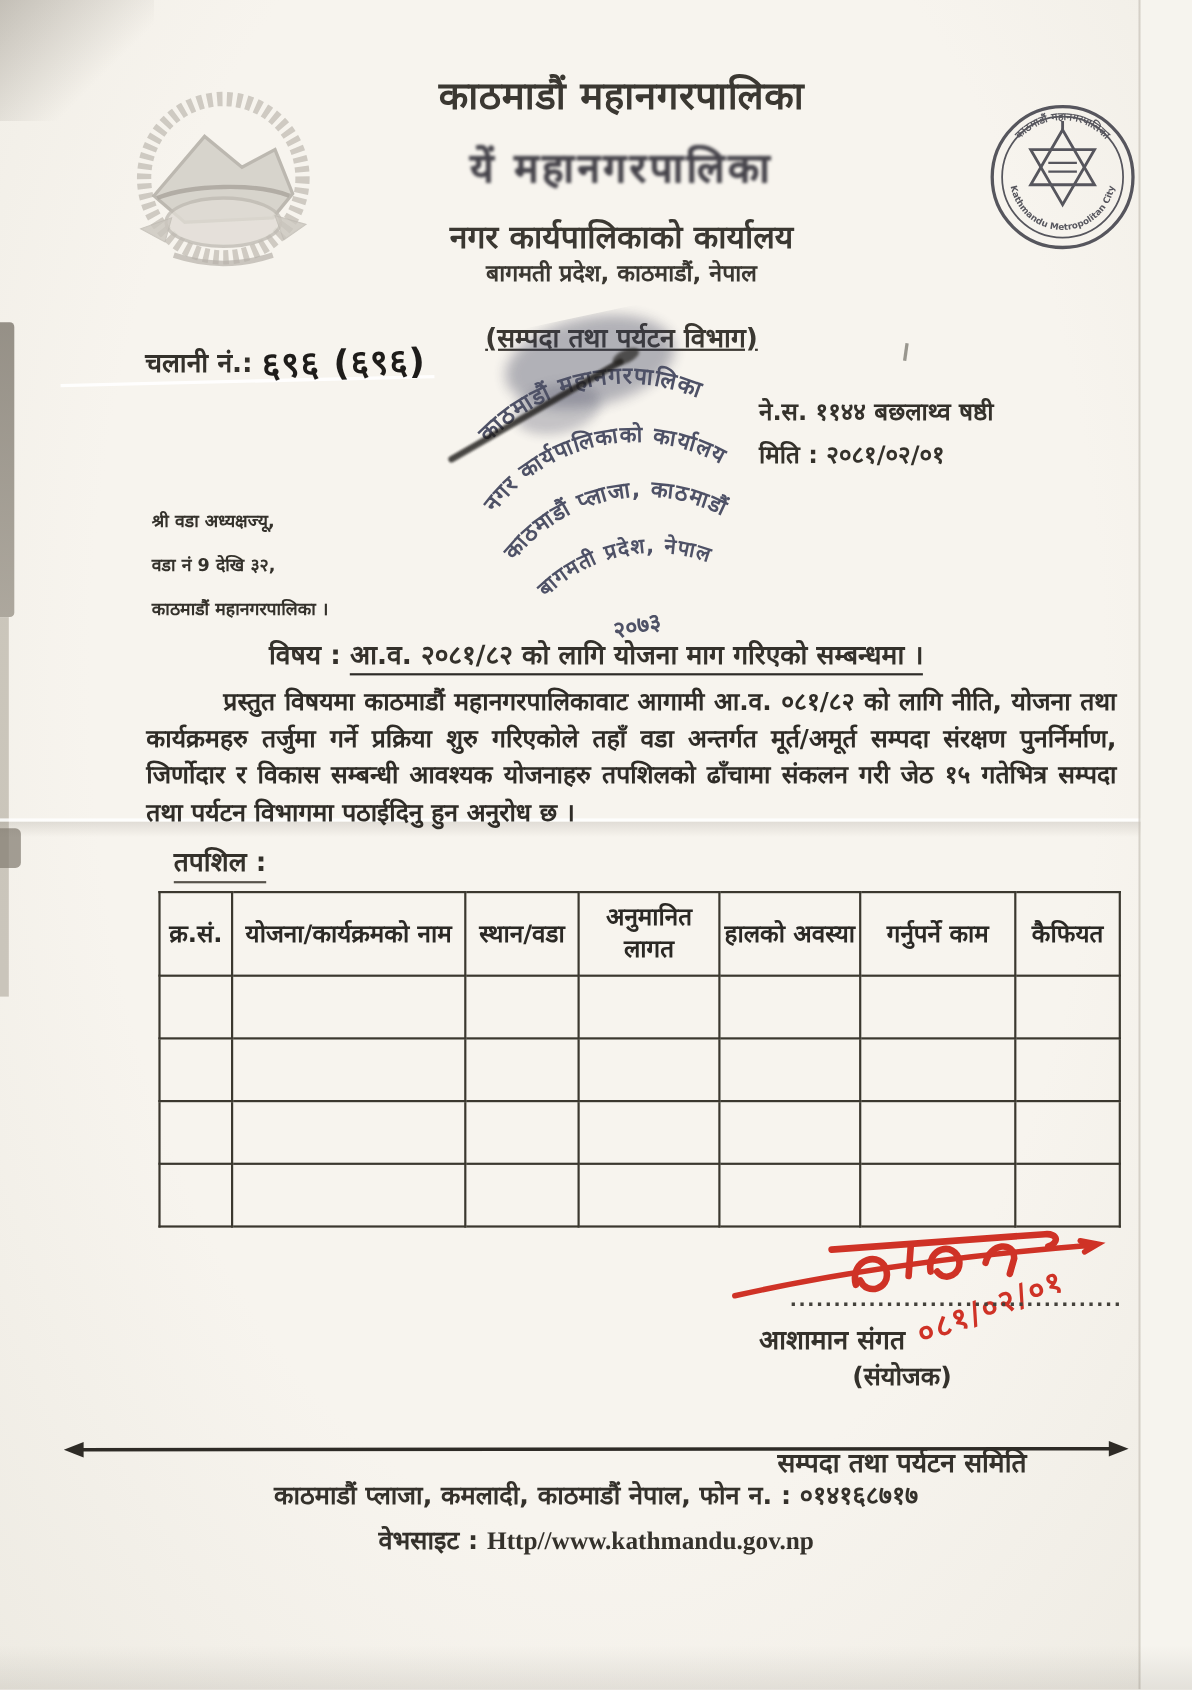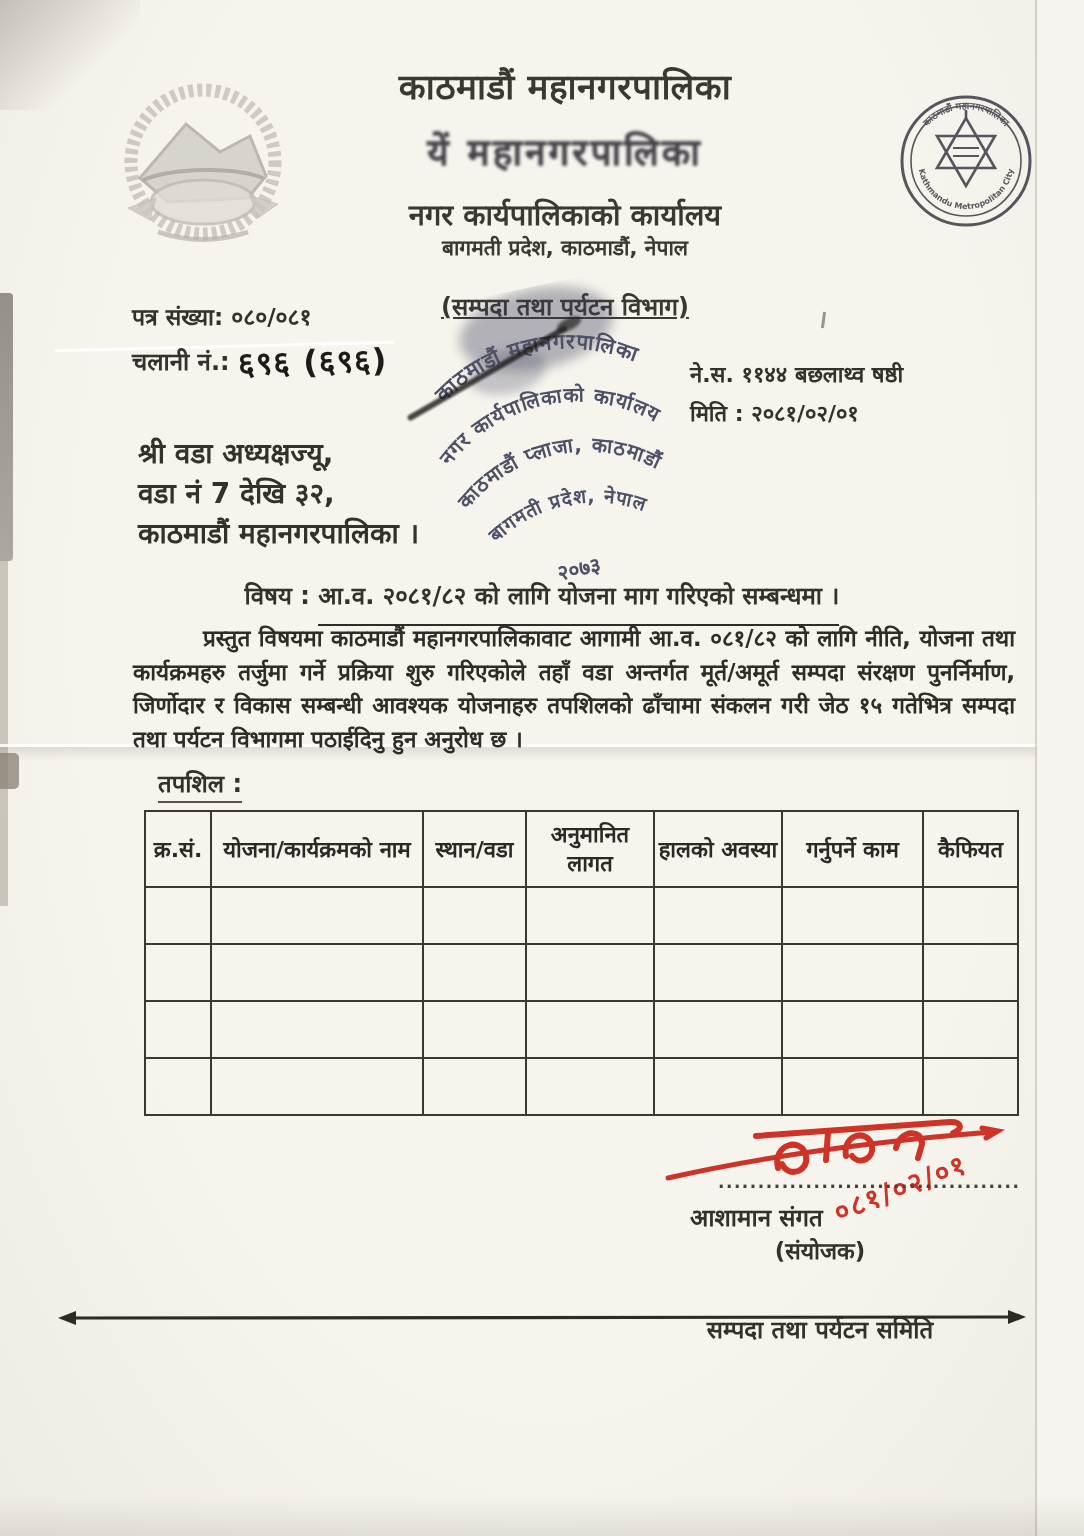--- a/index.html
+++ b/index.html
@@ -52,25 +52,25 @@
   .meta-row2 { margin-top:7px; font-size:24px; font-weight:700; display:flex; align-items:center; }
   .dispatch-value { font-size:32px; font-weight:700; color:#1e1c1a; margin-left:8px;
     transform:rotate(-1.5deg); letter-spacing:1px; }
   .meta-right { position:absolute; left:690px; top:358px; width:300px; text-align:left; }
   .meta-right div { font-size:22px; font-weight:700; }
   .meta-right div + div { margin-top:9px; }
   
   .stamp-center { position:absolute; left:402px; top:286px; transform:rotate(-12deg);
     opacity:.88; }
   
-  .recipient { position:absolute; left:138px; top:434px; font-size:28px; font-weight:700;
+  .recipient { position:absolute; left:138px; top:454px; font-size:16px; font-weight:700;
     line-height:40px; }
   .subject { position:absolute; left:0; top:578px; width:1084px; text-align:center;
     font-size:24px; font-weight:700; }
-  .subject .underlined { border-bottom:2.5px solid #2e2c28; padding-bottom:14px; }
+  .subject .underlined { border-bottom:2.5px solid #2e2c28; padding-bottom:2px; }
   .body-par { position:absolute; left:133px; top:622px; width:882px; font-size:22.5px;
     font-weight:600; line-height:33.5px; text-align:justify; text-indent:70px; color:#2f2c27; }
   .tapasil { position:absolute; left:158px; top:766px; font-size:24px; font-weight:700;
     border-bottom:2px solid #57534b; padding-bottom:2px; }
   
   .plan-table { position:absolute; left:144px; top:810px; width:873px;
     border-collapse:collapse; table-layout:fixed; }
   .plan-table th, .plan-table td { border:2.5px solid #3b382f; }
   .plan-table th { font-size:22px; font-weight:700; text-align:center; padding:8px 3px;
     line-height:29px; color:#2b2925; height:70px; }
@@ -148,24 +148,20 @@
     </g>
     <text font-size="9.5" font-weight="700" fill="#2f2f3a" text-anchor="middle">
       <textPath href="#sealTop" startOffset="50%">काठमाडौं महानगरपालिका</textPath>
     </text>
     <text font-size="8" font-weight="700" fill="#2f2f3a" text-anchor="middle">
       <textPath href="#sealBottom" startOffset="50%">Kathmandu Metropolitan City</textPath>
     </text>
   </svg>
 
   <div class="meta-left">
-    <div class="meta-row1">
-      <span>पत्र संख्या:</span>
-      <span>०८०/०८१</span>
-    </div>
     <div class="meta-row2">
       <span>चलानी नं.:</span>
       <span class="dispatch-value">६९६ (६९६)</span>
     </div>
   </div>
 
   <div class="meta-right">
     <div>ने.स. ११४४ बछलाथ्व षष्ठी</div>
     <div>मिति : २०८१/०२/०१</div>
   </div>
@@ -193,21 +189,21 @@
         <textPath href="#arc4" startOffset="50%">बागमती प्रदेश, नेपाल</textPath>
       </text>
       <text x="150" y="293" font-size="21">२०७३</text>
     </g>
   </svg>
   <div class="art tear-streak"></div>
   <div class="art tear-blob"></div>
 
   <div class="recipient">
     <div>श्री वडा अध्यक्षज्यू,</div>
-    <div>वडा नं 7 देखि ३२,</div>
+    <div>वडा नं 9 देखि ३२,</div>
     <div>काठमाडौं महानगरपालिका ।</div>
   </div>
 
   <div class="subject">
     <span>विषय :</span>
     <span class="underlined">आ.व. २०८१/८२ को लागि योजना माग गरिएको सम्बन्धमा ।</span>
   </div>
 
   <div class="body-par">प्रस्तुत विषयमा काठमाडौं महानगरपालिकावाट आगामी आ.व. ०८१/८२ को लागि नीति, योजना तथा कार्यक्रमहरु तर्जुमा गर्ने प्रक्रिया शुरु गरिएकोले तहाँ वडा अन्तर्गत मूर्त/अमूर्त सम्पदा संरक्षण पुनर्निर्माण, जिर्णोदार र विकास सम्बन्धी आवश्यक योजनाहरु तपशिलको ढाँचामा संकलन गरी जेठ १५ गतेभित्र सम्पदा तथा पर्यटन विभागमा पठाईदिनु हुन अनुरोध छ ।</div>
 
@@ -289,14 +285,21 @@
   <div class="sig-name">आशामान संगत</div>
   <div class="sig-role">(संयोजक)</div>
   <div class="sig-committee">सम्पदा तथा पर्यटन समिति</div>
 
   <svg class="arrow-line" width="972" height="24" viewBox="0 0 972 24">
     <line x1="14" y1="12" x2="958" y2="11" stroke="#2e2b26" stroke-width="3.2"></line>
     <polygon points="2,12 20,5 20,19" fill="#2e2b26"></polygon>
     <polygon points="970,11 952,4 952,18" fill="#2e2b26"></polygon>
   </svg>
 
+  <div class="footer">
+    <div class="footer-line1">काठमाडौं प्लाजा, कमलादी, काठमाडौं नेपाल, फोन न. : ०१४१६८७१७</div>
+    <div class="footer-line2">
+      <span>वेभसाइट :</span>
+      <span class="latin-serif">Http//www.kathmandu.gov.np</span>
+    </div>
+  </div>
 
 </div>
 
 </body></html>

